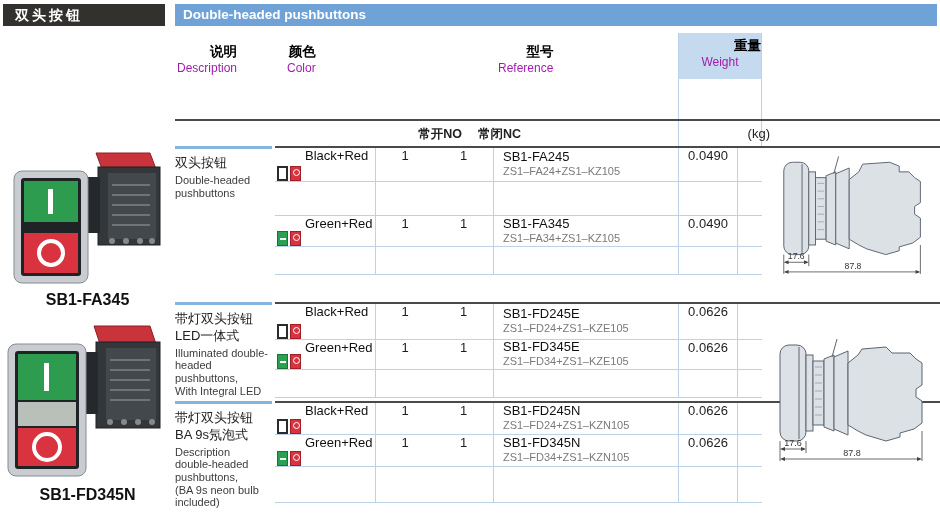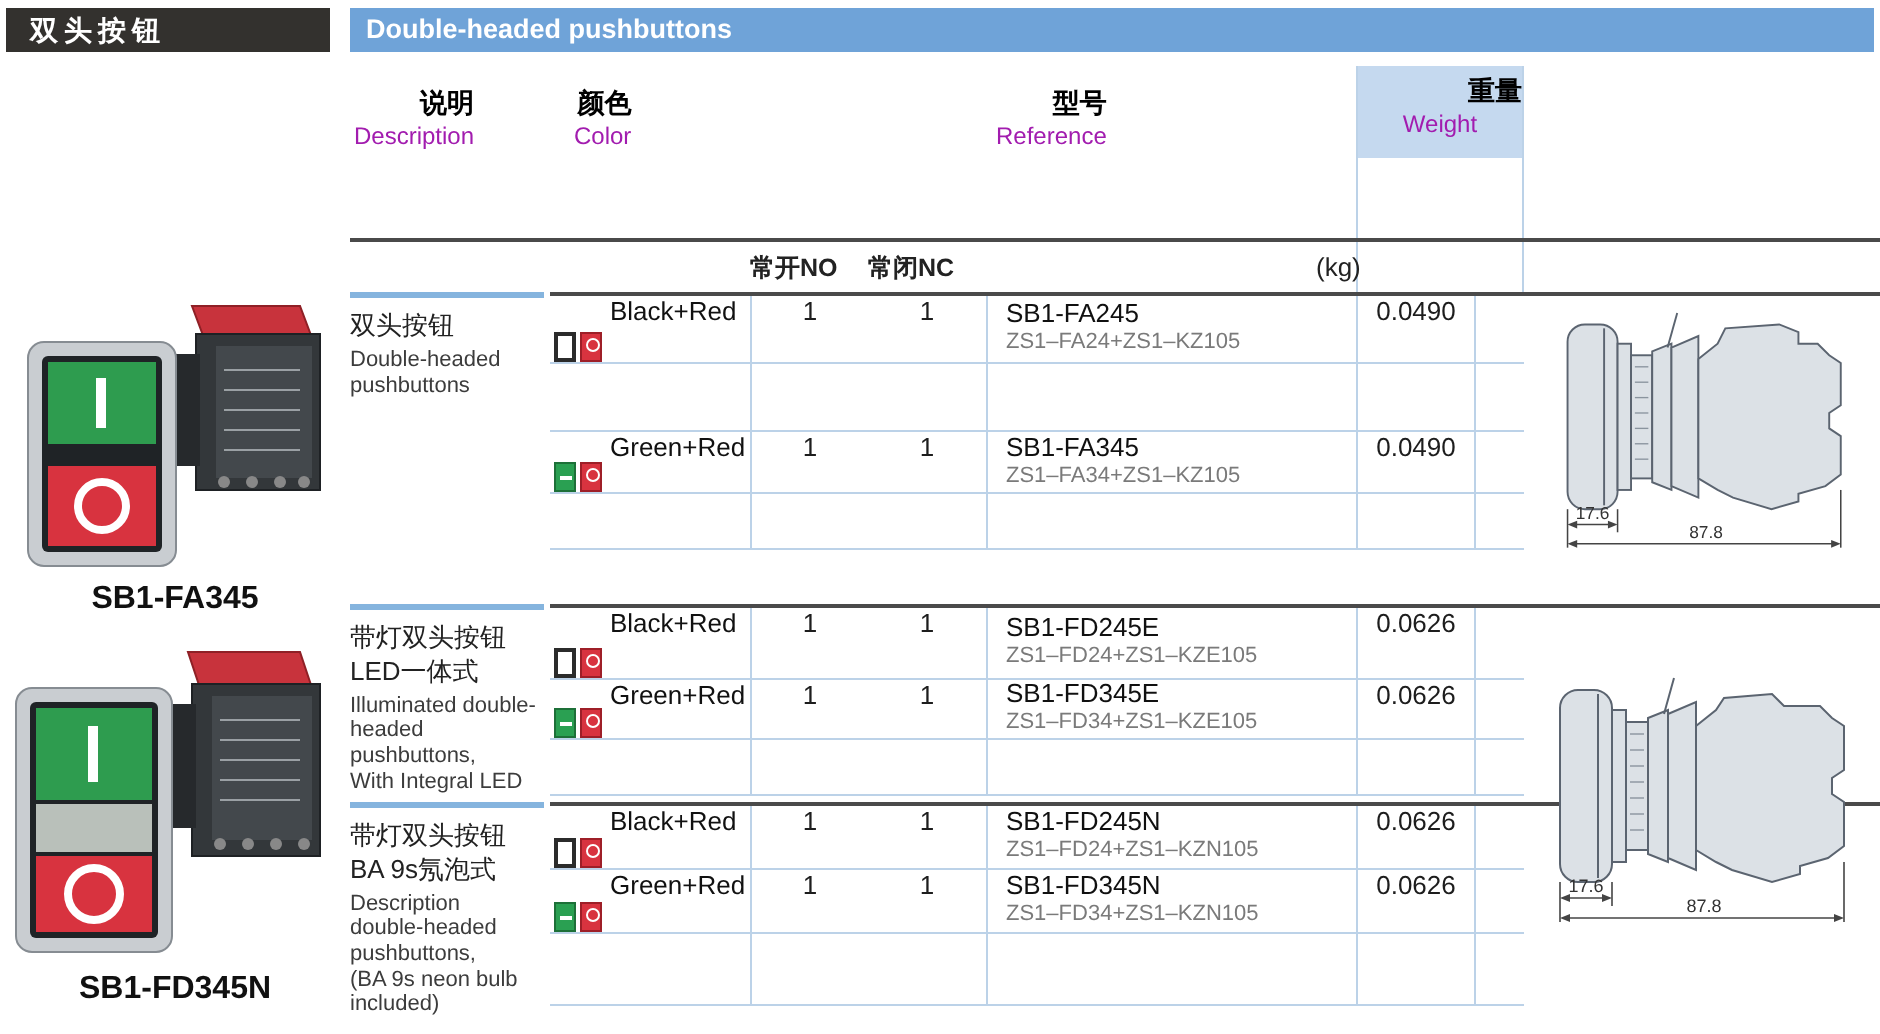--- a/index.html
+++ b/index.html
@@ -29,21 +29,21 @@
   #h-desc{left:2px;}
   #h-color{left:112px;}
   #h-ref{left:323px;}
   #h-dims{left:587px;width:178px;text-align:center;}
   .vcol{position:absolute;top:33px;height:113px;border-left:1px solid #bcd2e8;border-right:1px solid #bcd2e8;box-sizing:border-box;}
   #h-contact{left:200px;width:118px;}
   #h-weight{left:503px;width:84px;}
   .bluefill{background:#c5d9ef;height:46px;text-align:center;padding-top:5px;box-sizing:border-box;}
   .symrow{position:absolute;top:56px;left:0;width:100%;display:flex;justify-content:space-around;}
   #hline{position:absolute;left:0;top:119px;width:765px;height:2px;background:#4a4a4a;}
-  .subhdr{position:absolute;top:126px;text-align:left;font-size:12.5px;font-weight:bold;color:#222;}
+  .subhdr{position:absolute;top:126px;text-align:right;font-size:12.5px;font-weight:bold;color:#222;margin-left:28px;}
   #no-label{left:200px;width:59px;}
   #nc-label{left:259px;width:59px;}
   #kg-label{left:483px;width:84px;font-weight:normal;font-size:13px;}
   
   .block{position:absolute;left:0;width:765px;}
   #b1{top:146px;height:131px;}
   #b2{top:302px;height:96px;}
   #b3{top:401px;height:102px;}
   .desc{position:absolute;left:0;top:0;width:97px;height:100%;border-top:3px solid #85b4de;
         padding-top:6px;box-sizing:border-box;}

